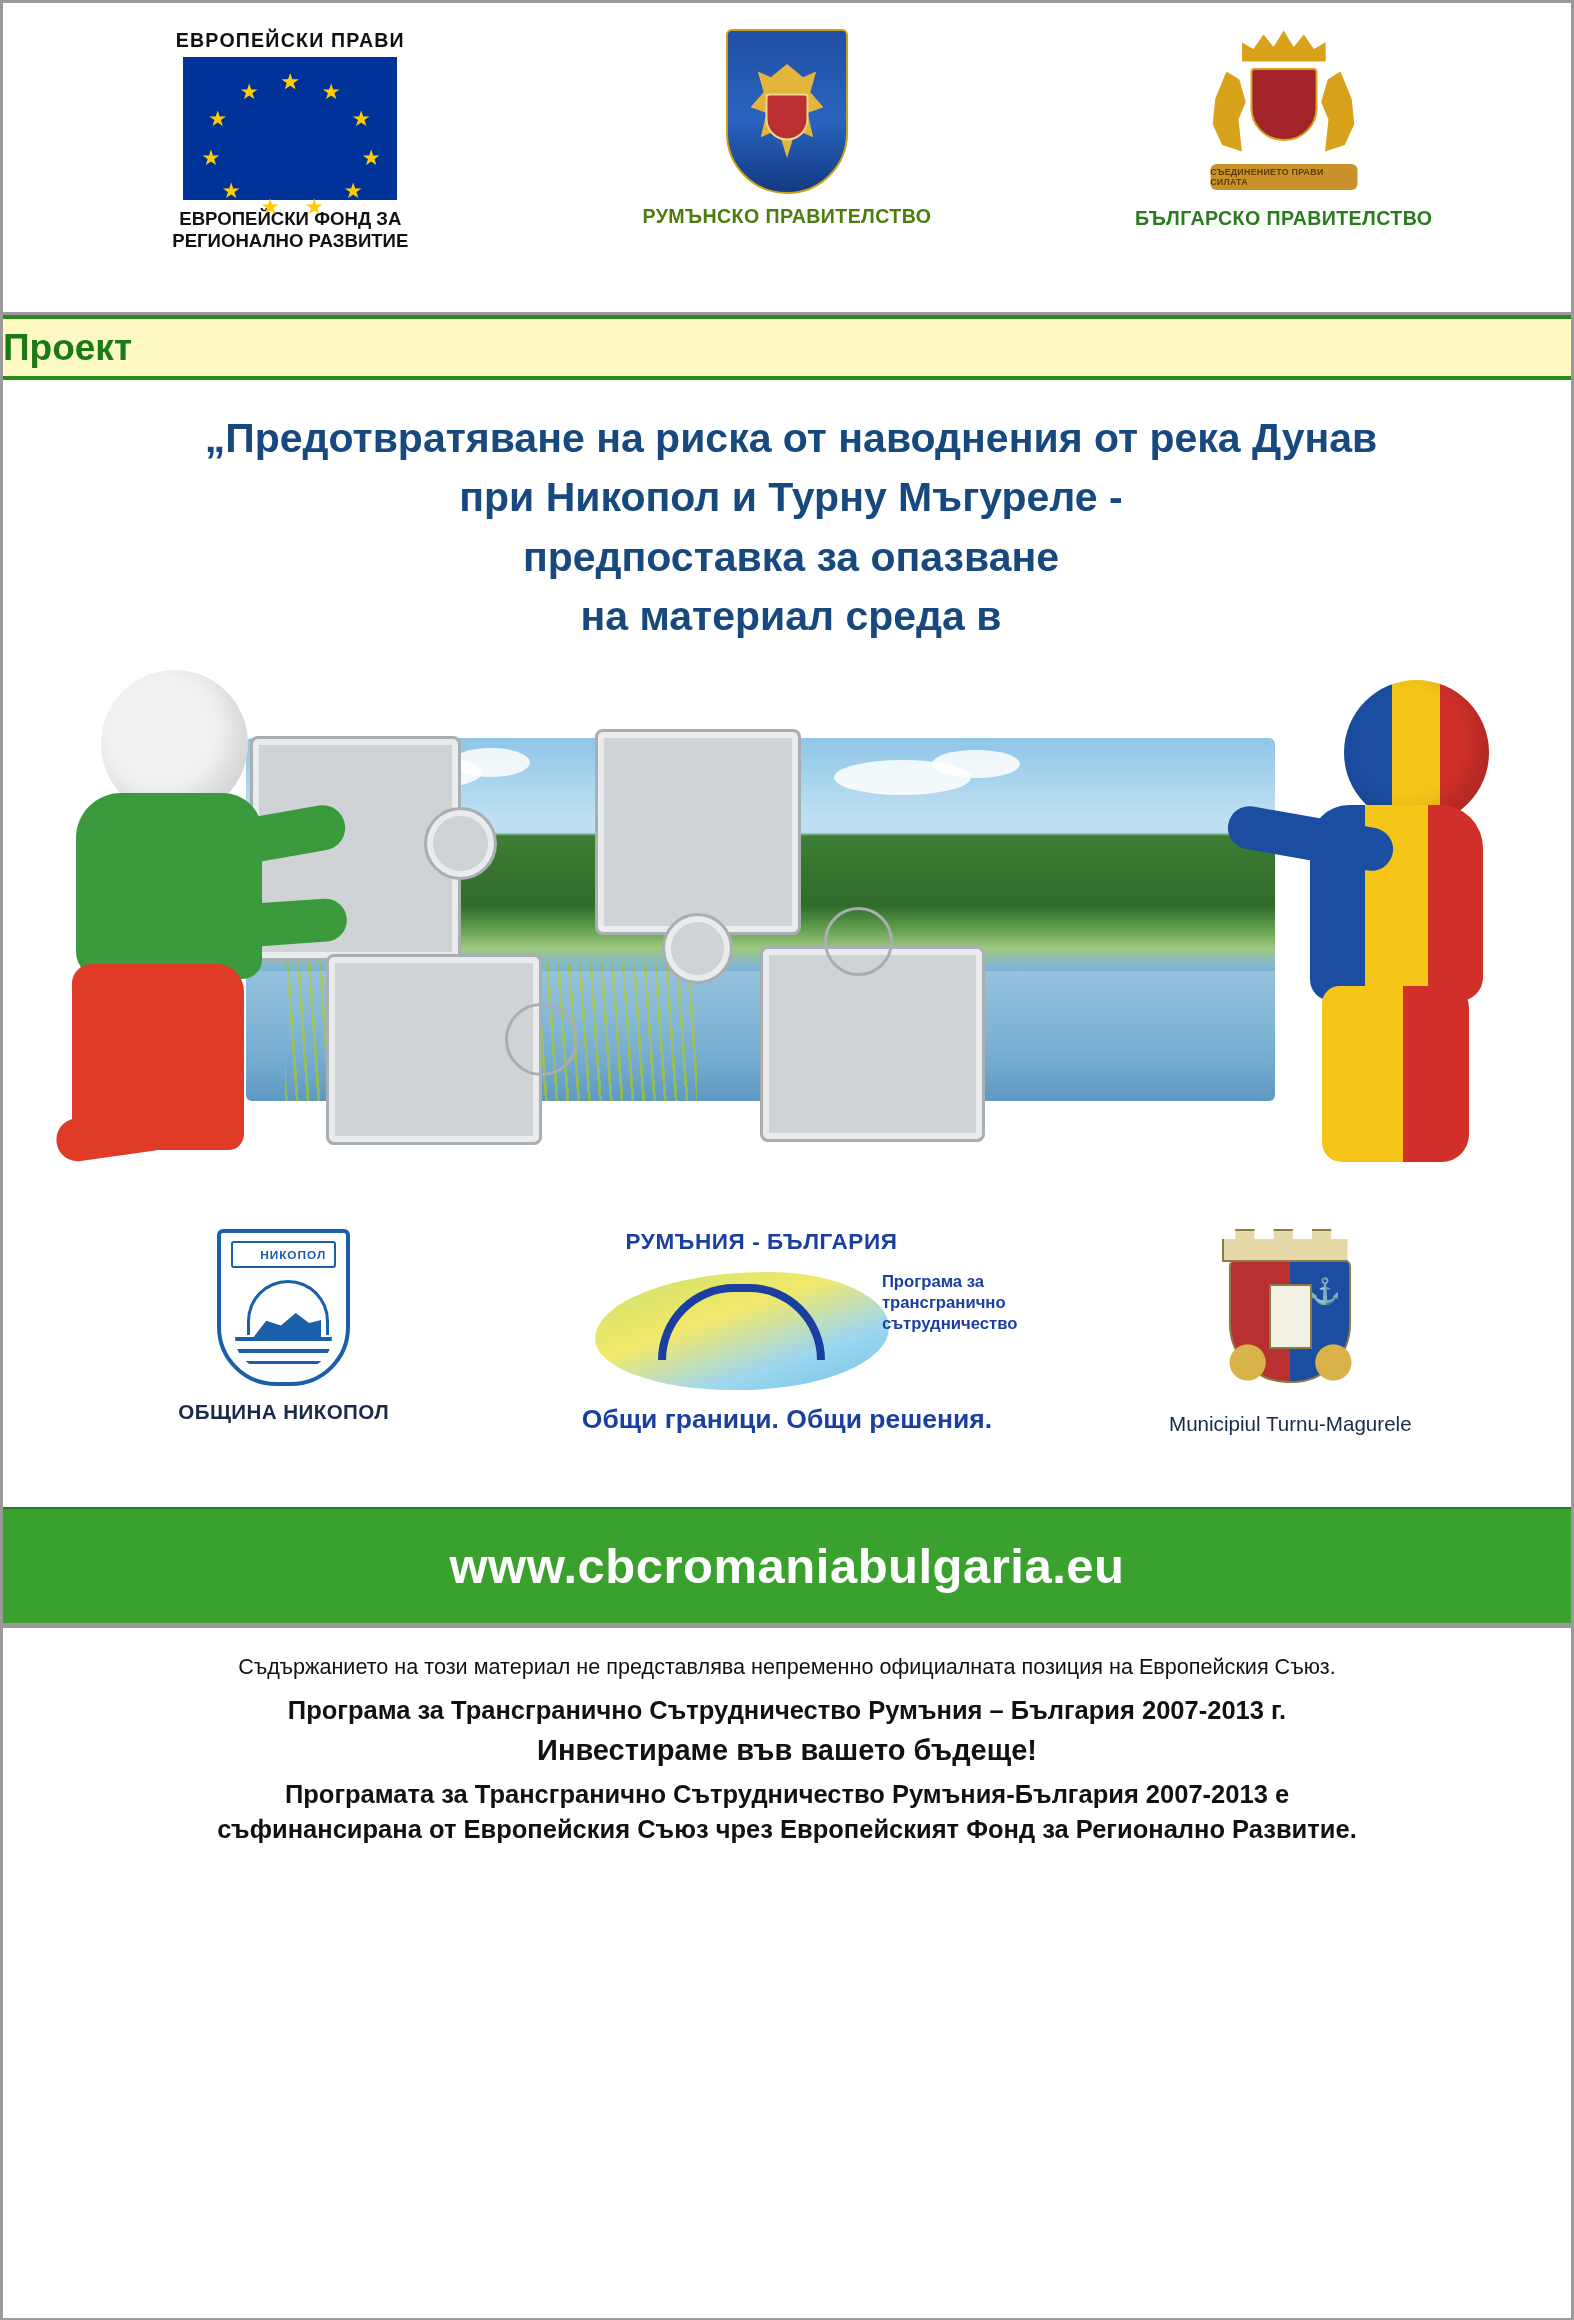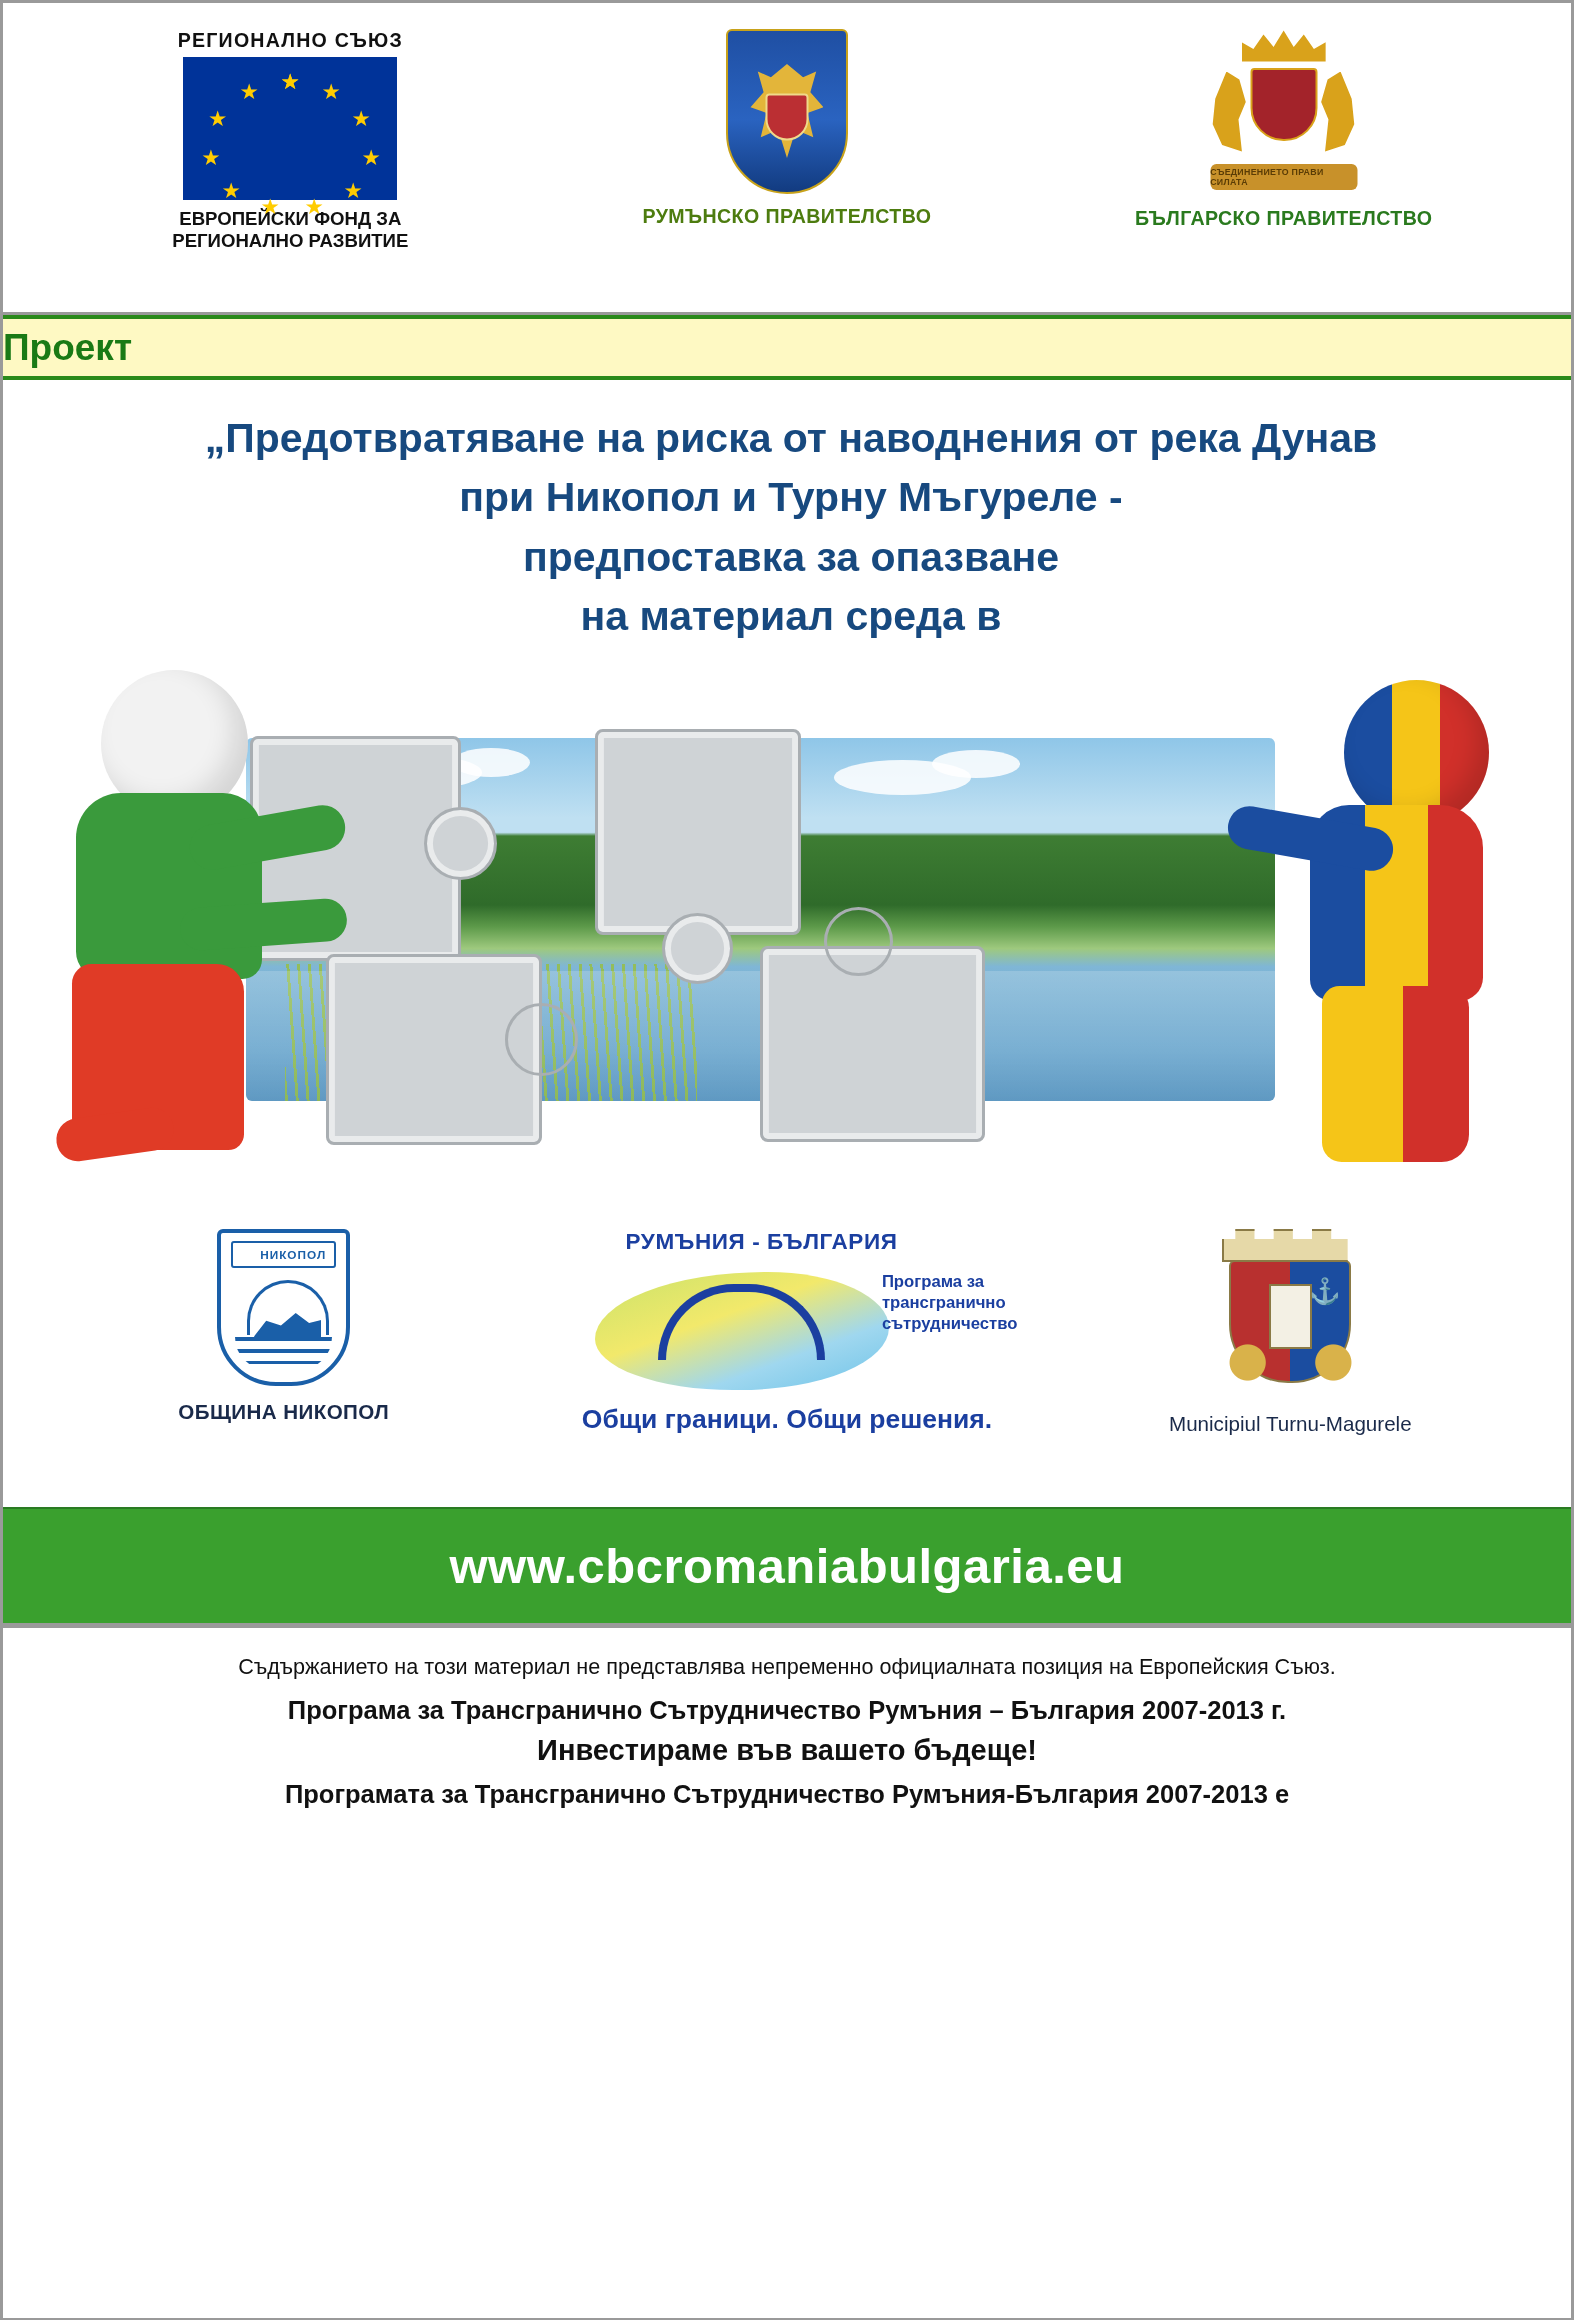--- a/index.html
+++ b/index.html
@@ -313,21 +313,21 @@
   .f4 { font-size: 25.5px; font-weight:bold; color:#111; line-height:1.35; }
 </style>
 </head>
 <body>
 
 <div class="poster">
 
   <div class="header">
 
     <div class="hdr-block">
-      <div class="eu-caption-top">РЕГИОНАЛНО СЪЮЗ</div>
+      <div class="eu-caption-top">ЕВРОПЕЙСКИ ПРАВИ</div>
       <div class="eu-flag">
         <span class="star" style="left:96px; top:13.7px;">★</span>
         <span class="star" style="left:137px; top:23.5px;">★</span>
         <span class="star" style="left:167px; top:51px;">★</span>
         <span class="star" style="left:177px; top:90px;">★</span>
         <span class="star" style="left:159px; top:123px;">★</span>
         <span class="star" style="left:120px; top:139px;">★</span>
         <span class="star" style="left:76px; top:139px;">★</span>
         <span class="star" style="left:37px; top:123px;">★</span>
         <span class="star" style="left:16.7px; top:90px;">★</span>
@@ -451,16 +451,17 @@
 
   <div class="url-band">
     <div class="url">www.cbcromaniabulgaria.eu</div>
   </div>
 
   <div class="footer">
     <div class="f1">Съдържанието на този материал не представлява непременно официалната позиция на Европейския Съюз.</div>
     <div class="f2">Програма за Трансгранично Сътрудничество Румъния – България 2007-2013 г.</div>
     <div class="f3">Инвестираме във вашето бъдеще!</div>
     <div class="f4">Програмата за Трансгранично Сътрудничество Румъния-България 2007-2013 е</div>
+    <div class="f4">съфинансирана от Европейския Съюз чрез Европейският Фонд за Регионално Развитие.</div>
   </div>
 
 </div>
 
 
 </body></html>

